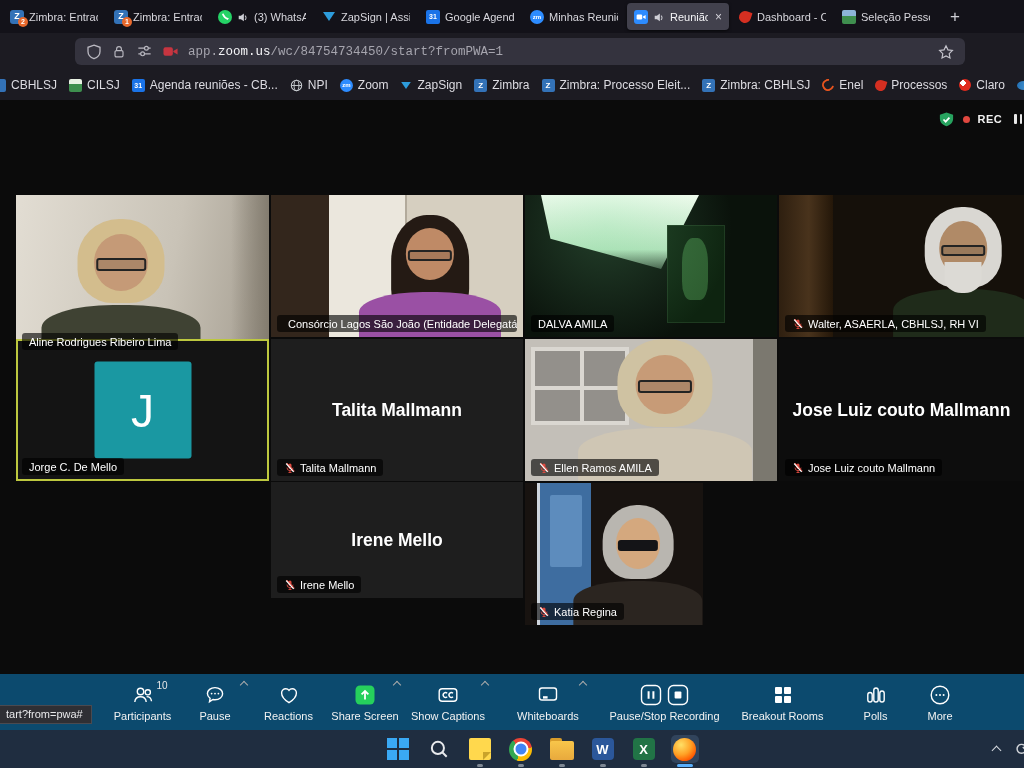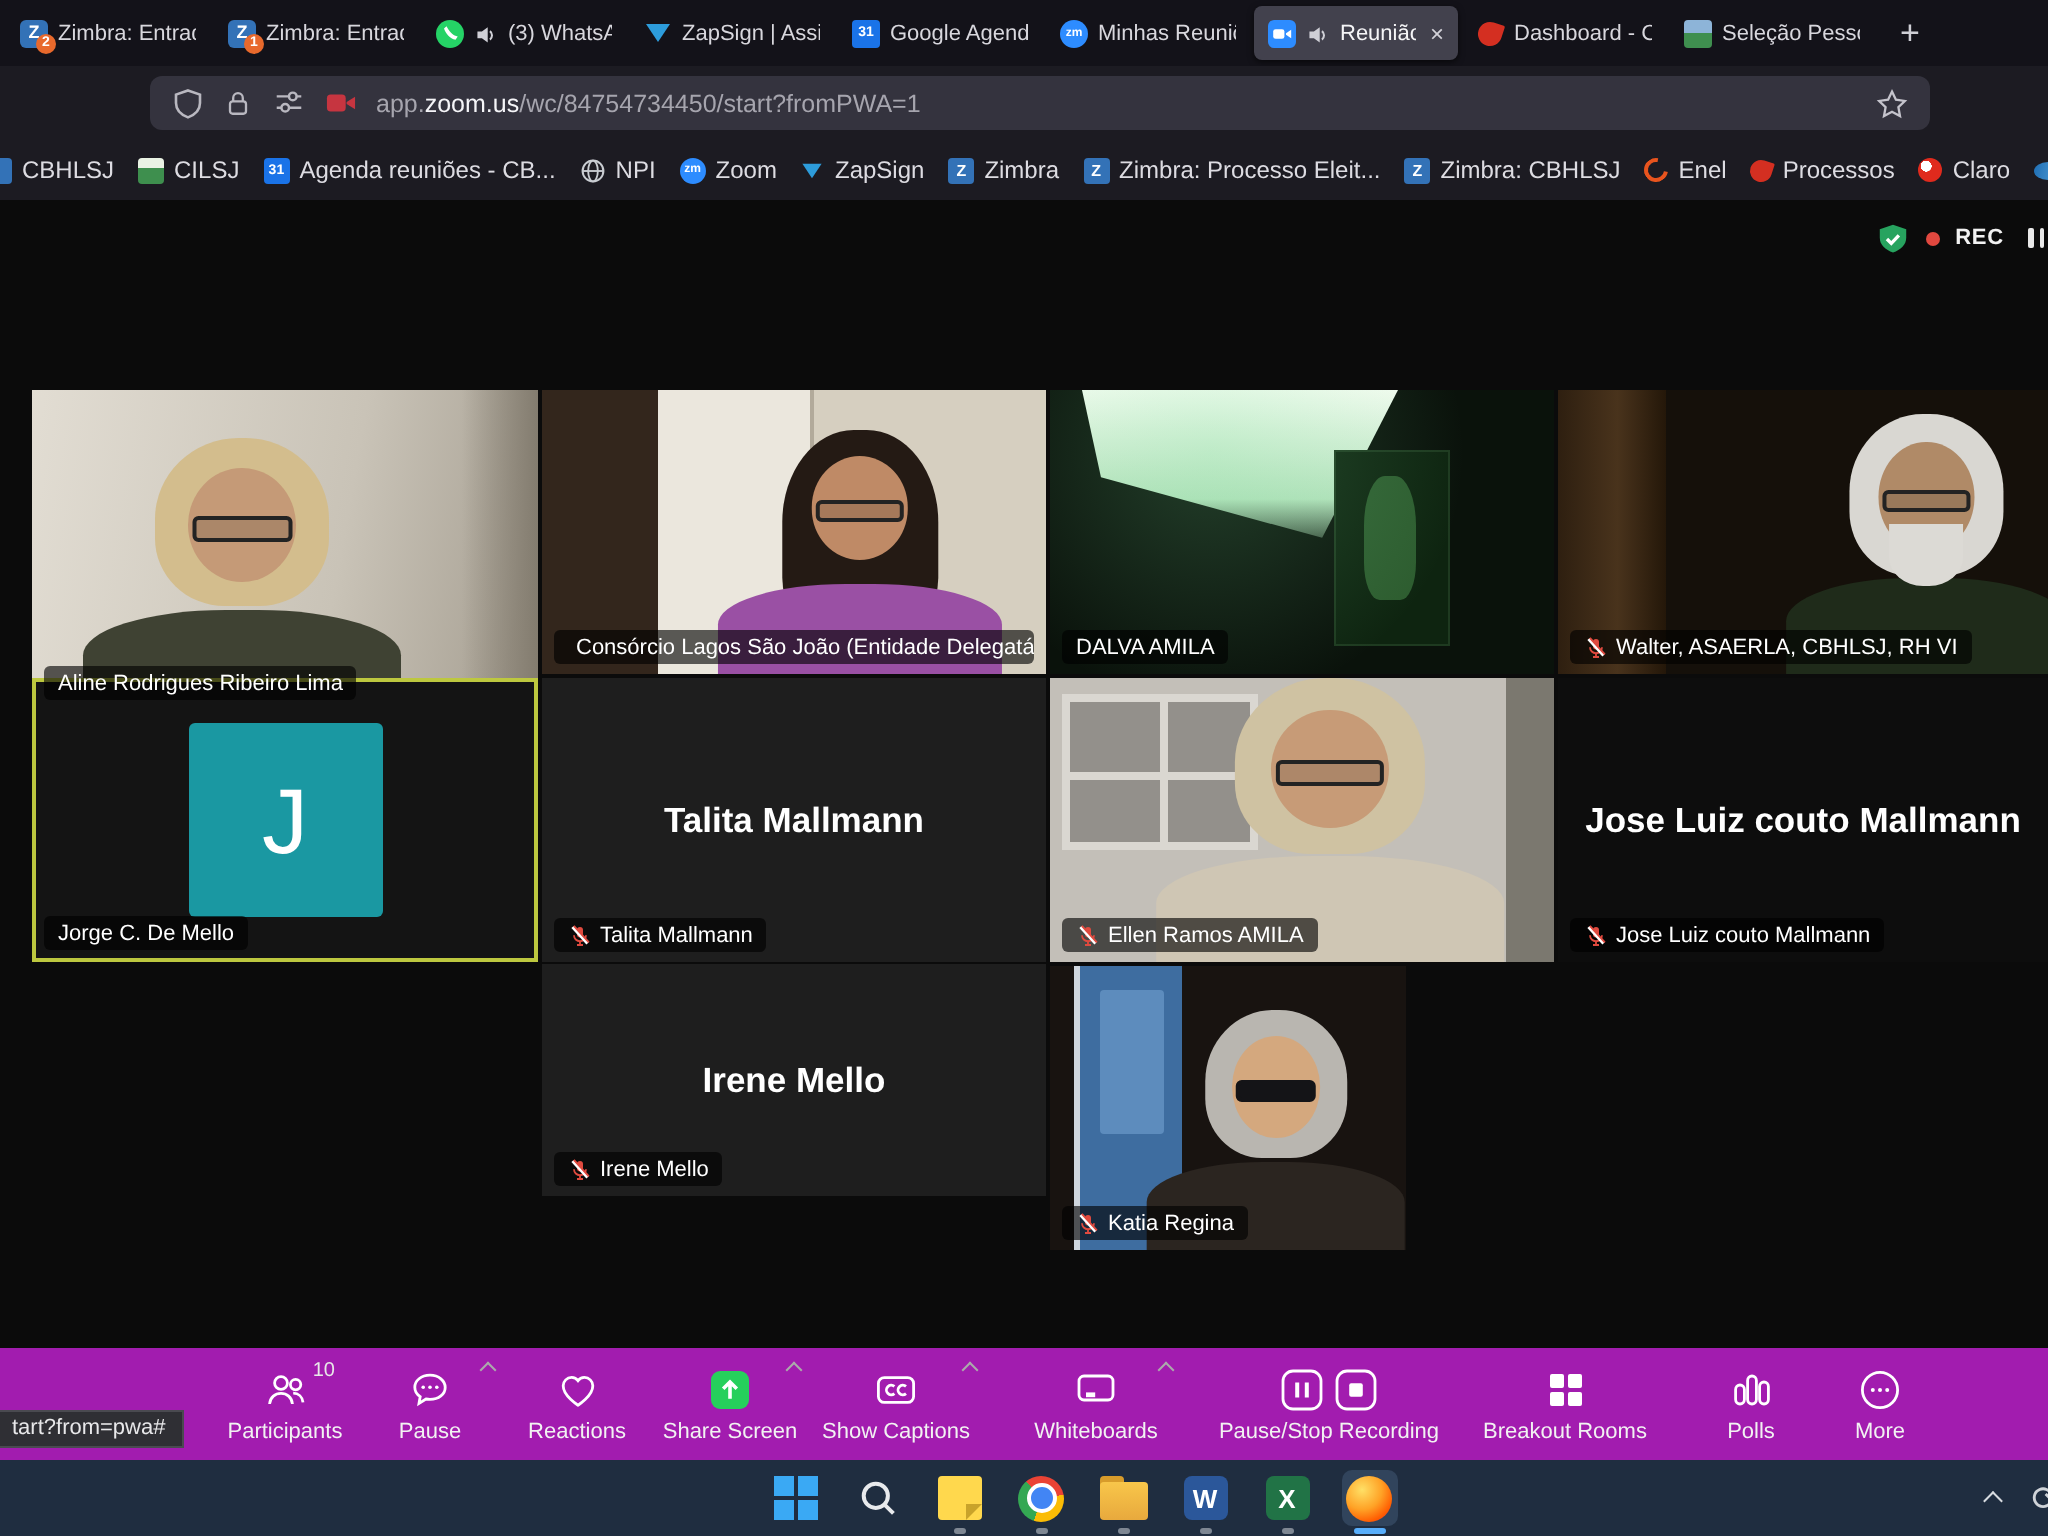--- a/index.html
+++ b/index.html
@@ -30,21 +30,21 @@
   .fav-img{background:linear-gradient(#8db4d8 0 45%,#3f8f4f 45%);border-radius:2px;}
   .spk{flex:0 0 auto;}
   .newtab{width:26px;height:26px;margin-left:4px;color:#cfcfd6;font-size:17px;display:flex;
           align-items:center;justify-content:center;border-radius:4px;}
 
   
   .navbar{position:absolute;top:33px;left:0;width:1024px;height:37px;background:#1c1b22;}
   .urlbar{position:absolute;left:75px;top:5px;width:890px;height:27px;background:#34333e;
           border-radius:6px;display:flex;align-items:center;gap:9px;padding:0 11px;
           color:#c9c8ce;font-size:12.5px;}
-  .url{white-space:nowrap;overflow:hidden;}
+  .url{white-space:nowrap;overflow:hidden;font-family:Liberation Mono, monospace;}
   .url .dim{color:#a6a5ae;} .url .strong{color:#f5f5f8;}
   .urlbar .star{margin-left:auto;}
 
   
   .bookmarks{position:absolute;top:70px;left:0;width:1024px;height:30px;background:#1c1b22;
           display:flex;align-items:center;gap:12px;color:#dddce2;font-size:12px;
           white-space:nowrap;overflow:hidden;padding-left:0;}
   .bm{display:flex;align-items:center;gap:5px;flex:0 0 auto;justify-content:flex-end;}
   .bmi{width:13px;height:13px;border-radius:2px;display:flex;align-items:center;justify-content:center;
        font-weight:bold;font-size:8px;flex:0 0 auto;}
@@ -141,21 +141,21 @@
 
   .feed-j{background:#181310;}
   .feed-j .door{position:absolute;left:12px;top:0;width:54px;height:100%;background:#3e6da0;
           border-left:3px solid #cfd6de;}
   .feed-j .door::after{content:"";position:absolute;left:10px;top:12px;width:32px;height:72px;
           background:#5d8cbd;border-radius:2px;}
   .feed-j .person{left:52px;width:122px;height:120px;z-index:2;--hair:#b9b6b0;--skin:#d4a87e;--shirt:#2b2520;}
   .feed-j .glasses{background:#141417;border-color:#141417;}
 
   
-  .ztoolbar{position:absolute;left:0;top:574px;width:1024px;height:56px;background:#a21caf;}
+  .ztoolbar{position:absolute;left:0;top:574px;width:1024px;height:56px;background:#0c4a6e;}
   .zbtns{position:absolute;left:106px;top:0;height:100%;display:flex;}
   .tbtn{position:relative;display:flex;flex-direction:column;align-items:center;justify-content:center;
         gap:3px;color:#fff;}
   .ticon{position:relative;height:24px;display:flex;align-items:center;justify-content:center;gap:5px;}
   .tlabel{font-size:11px;color:#f2f2f2;white-space:nowrap;}
   .pbadge{position:absolute;top:-3px;right:-14px;font-size:10px;color:#e8e8e8;}
   .chev{position:absolute;top:8px;right:4px;width:6px;height:6px;border-left:1.5px solid #ababab;
         border-top:1.5px solid #ababab;transform:rotate(45deg);}
 
   

